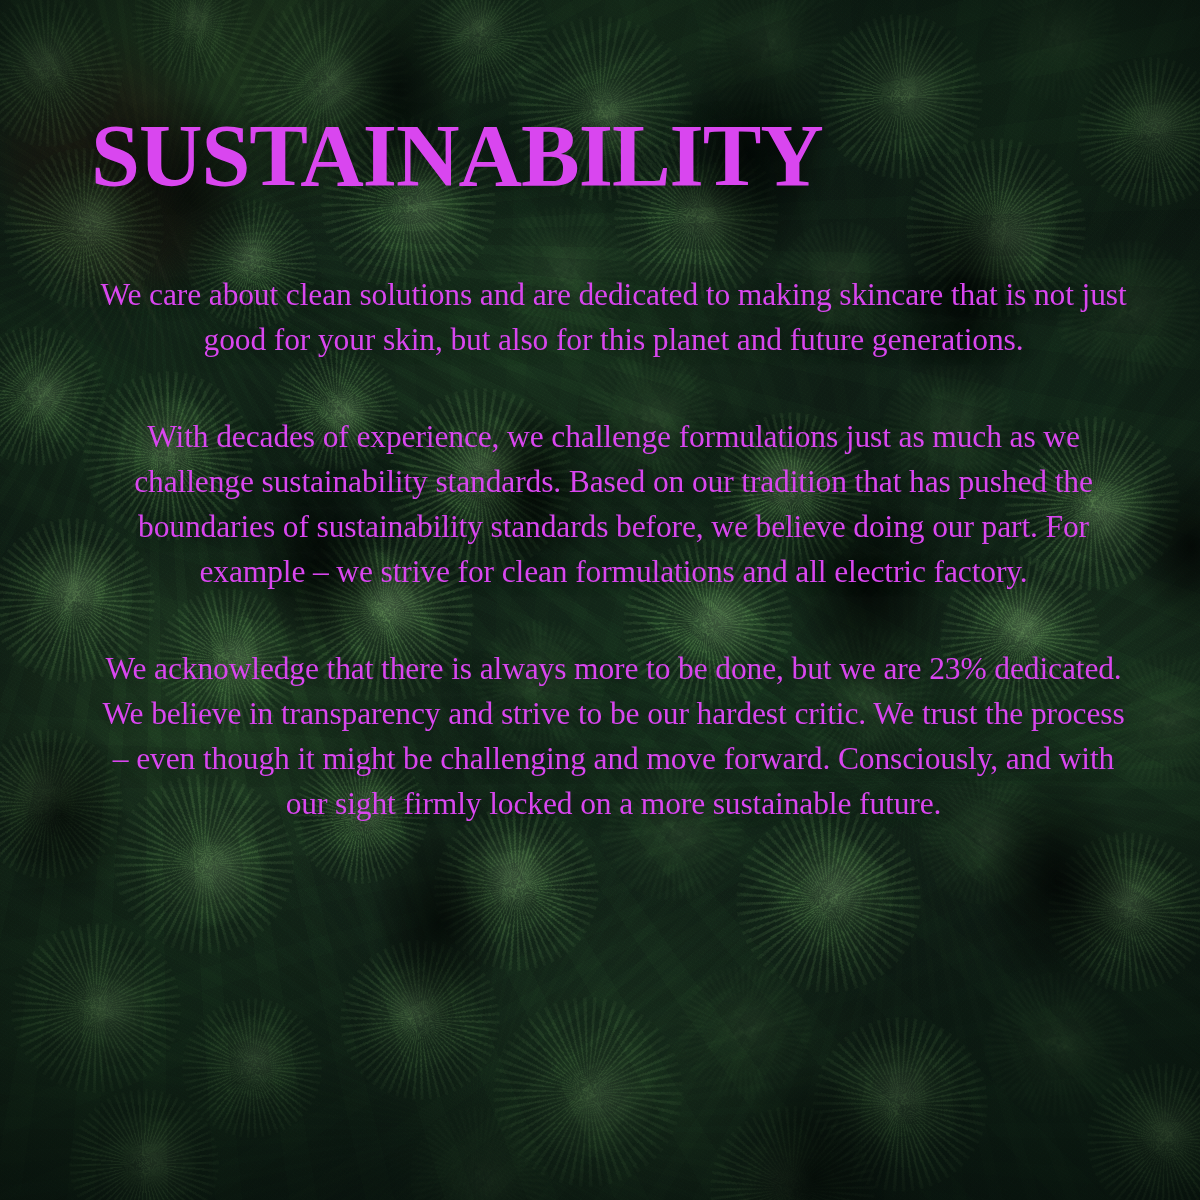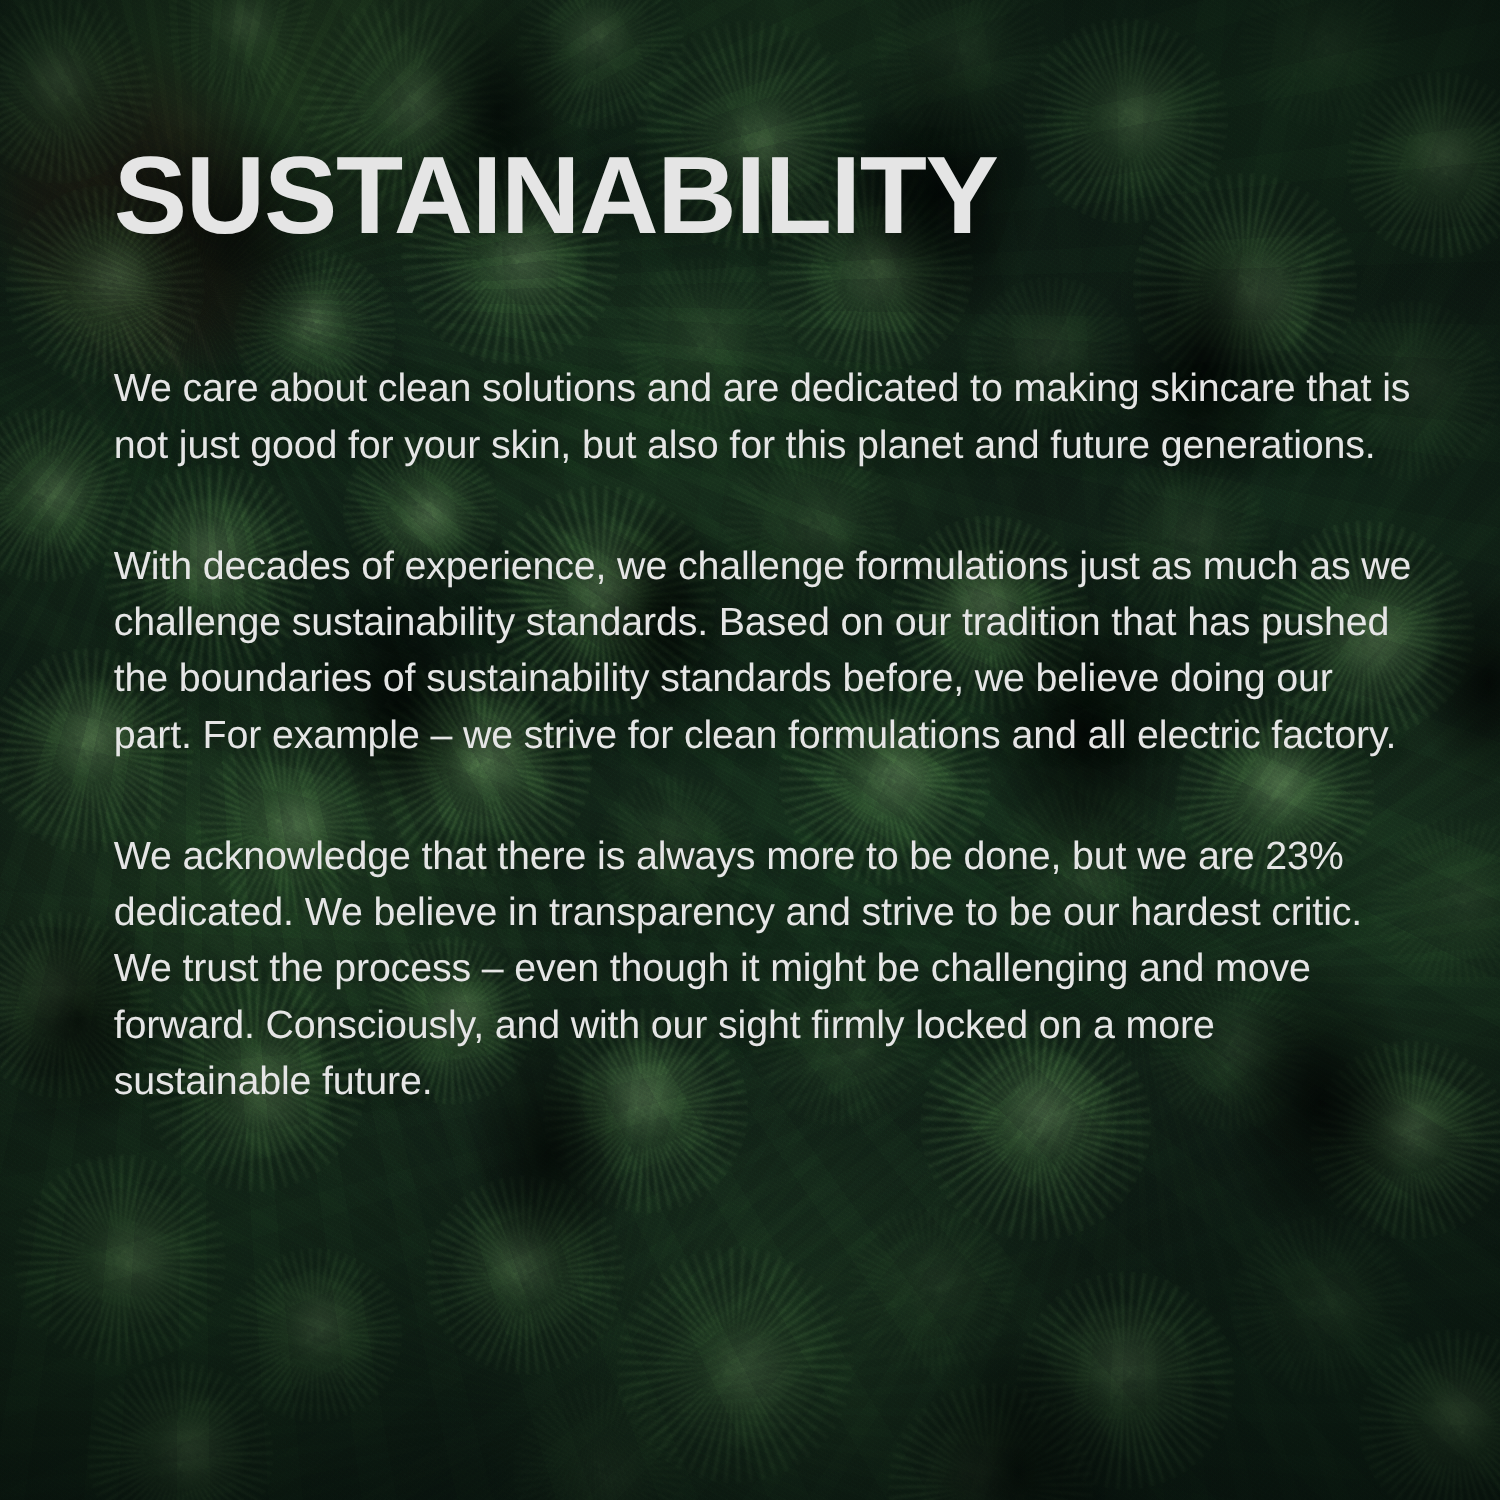--- a/index.html
+++ b/index.html
@@ -185,41 +185,43 @@
     background: linear-gradient(180deg, rgba(8,22,16,.30) 0%, rgba(8,22,16,.22) 50%, rgba(8,22,16,.30) 100%);
   }
 
   
   .content {
     position: absolute;
     left: 91px;
     top: 0;
     width: 1045px;
     height: 100%;
-    color: #e5e5e5;
+    color: #d946ef;
+    font-family: Liberation Serif, serif;
   }
 
   .headline {
     position: absolute;
     top: 112px;
     left: 0;
     margin: 0;
     font-size: 88px;
     line-height: 1;
     font-weight: 700;
     letter-spacing: -0.012em;
     white-space: nowrap;
     text-shadow: 0 2px 26px rgba(0,0,0,.42);
   }
 
   .body-copy {
     position: absolute;
-    top: 288px;
+    top: 272px;
     left: 0;
     width: 1045px;
+    text-align: center;
   }
 
   .body-copy p {
     margin: 0 0 52px 0;
     font-size: 31.5px;
     line-height: 45px;
     font-weight: 400;
     letter-spacing: -0.004em;
     text-shadow: 0 1px 16px rgba(0,0,0,.40);
   }

